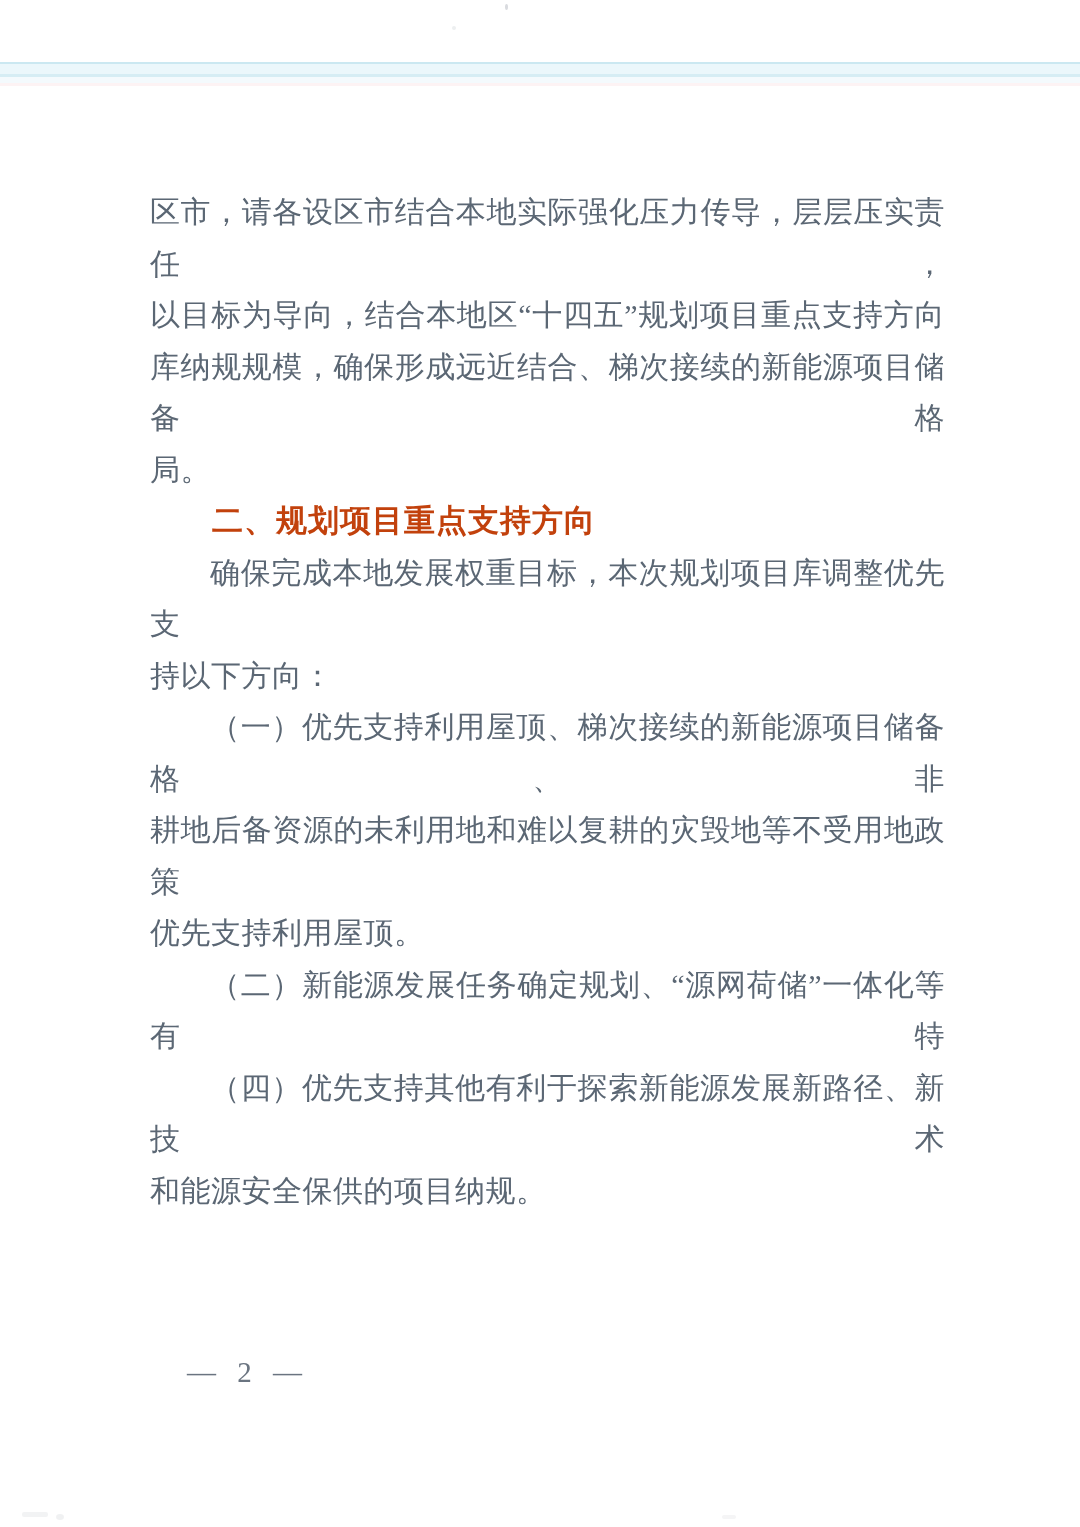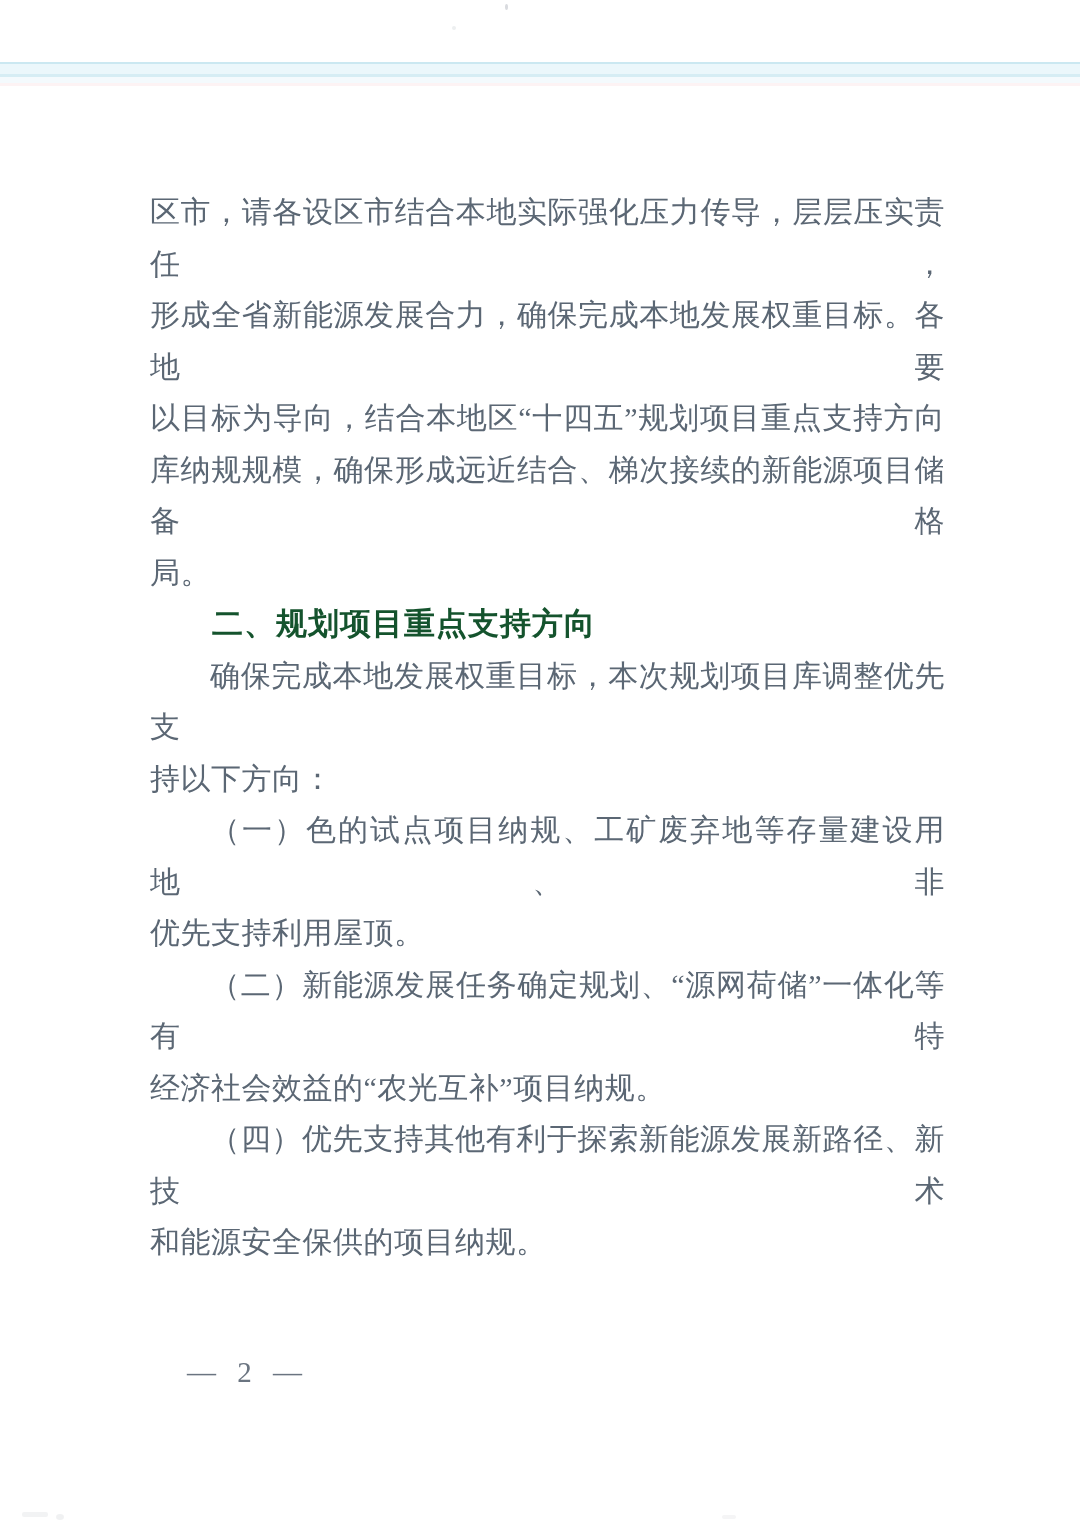--- a/index.html
+++ b/index.html
@@ -39,21 +39,21 @@
   .line { white-space: nowrap; }
   .line.full {
     white-space: normal;
     text-align: justify;
     text-align-last: justify;
   }
   .line.indent { text-indent: 2em; }
   .line.heading {
     font-family: "Liberation Sans", sans-serif;
     font-weight: bold;
-    color: #14532d;
+    color: #c2410c;
     font-size: 31px;
     text-align: left;
     text-align-last: left;
     letter-spacing: 1px;
   }
   .page-number {
     position: absolute;
     left: 187px;
     top: 1356px;
     font-size: 29px;
@@ -74,31 +74,30 @@
   <div class="band band-4"></div>
   <div class="band band-5"></div>
   <div class="speck speck-1"></div>
   <div class="speck speck-2"></div>
   <div class="speck speck-3"></div>
   <div class="speck speck-4"></div>
   <div class="speck speck-5"></div>
 
   <main class="text-block">
     <div class="line full">区市，请各设区市结合本地实际强化压力传导，层层压实责任，</div>
-    <div class="line full">形成全省新能源发展合力，确保完成本地发展权重目标。各地要</div>
     <div class="line full">以目标为导向，结合本地区“十四五”规划项目重点支持方向</div>
     <div class="line full">库纳规规模，确保形成远近结合、梯次接续的新能源项目储备格</div>
     <div class="line">局。</div>
     <h2 class="line heading indent">二、规划项目重点支持方向</h2>
     <div class="line full indent">确保完成本地发展权重目标，本次规划项目库调整优先支</div>
     <div class="line">持以下方向：</div>
-    <div class="line full indent">（一）色的试点项目纳规、工矿废弃地等存量建设用地、非</div>
+    <div class="line full indent">（一）优先支持利用屋顶、梯次接续的新能源项目储备格、非</div>
+    <div class="line full">耕地后备资源的未利用地和难以复耕的灾毁地等不受用地政策</div>
     <div class="line">优先支持利用屋顶。</div>
     <div class="line full indent">（二）新能源发展任务确定规划、“源网荷储”一体化等有特</div>
-    <div class="line">经济社会效益的“农光互补”项目纳规。</div>
     <div class="line full indent">（四）优先支持其他有利于探索新能源发展新路径、新技术</div>
     <div class="line">和能源安全保供的项目纳规。</div>
 
   </main>
 
   <div class="page-number">— 2 —</div>
 
 </div>
 
 </body></html>

